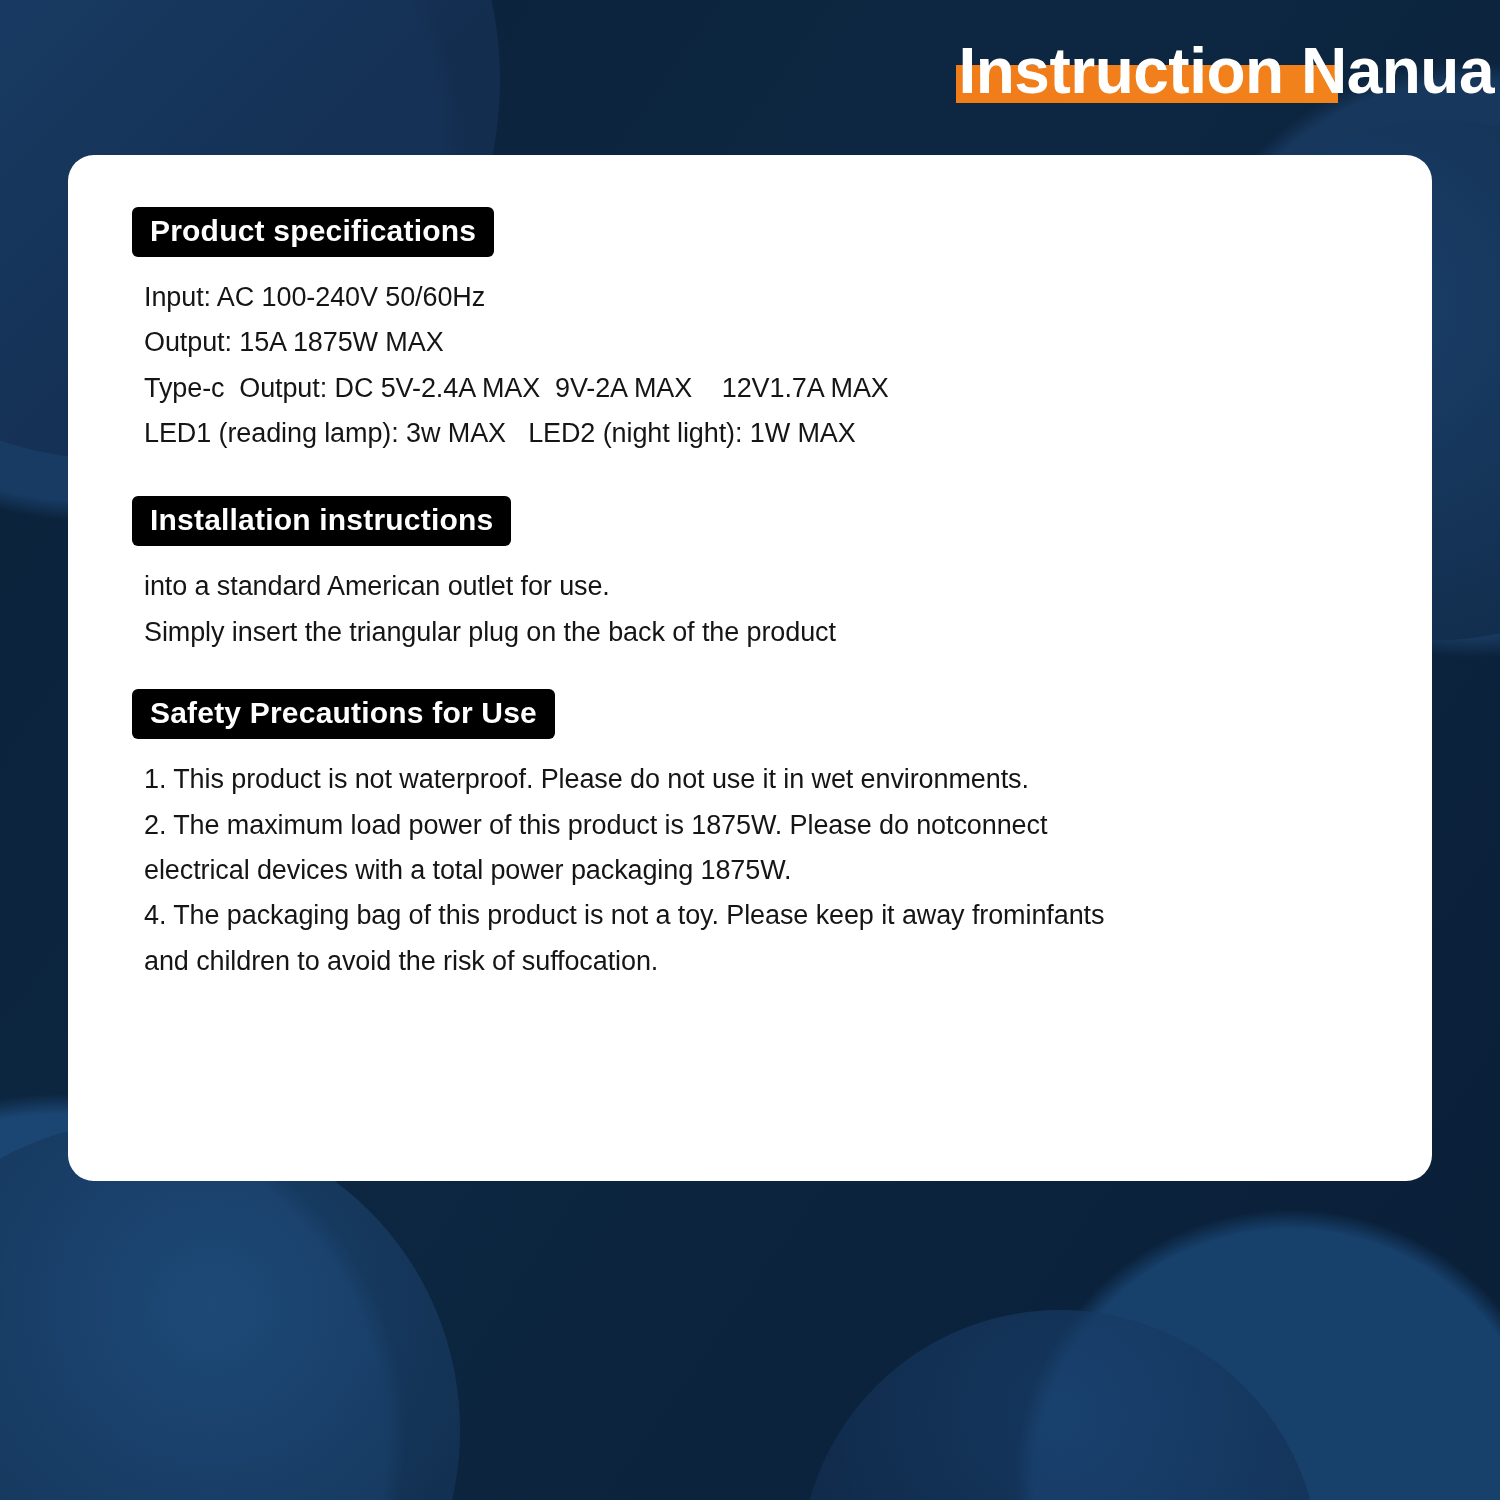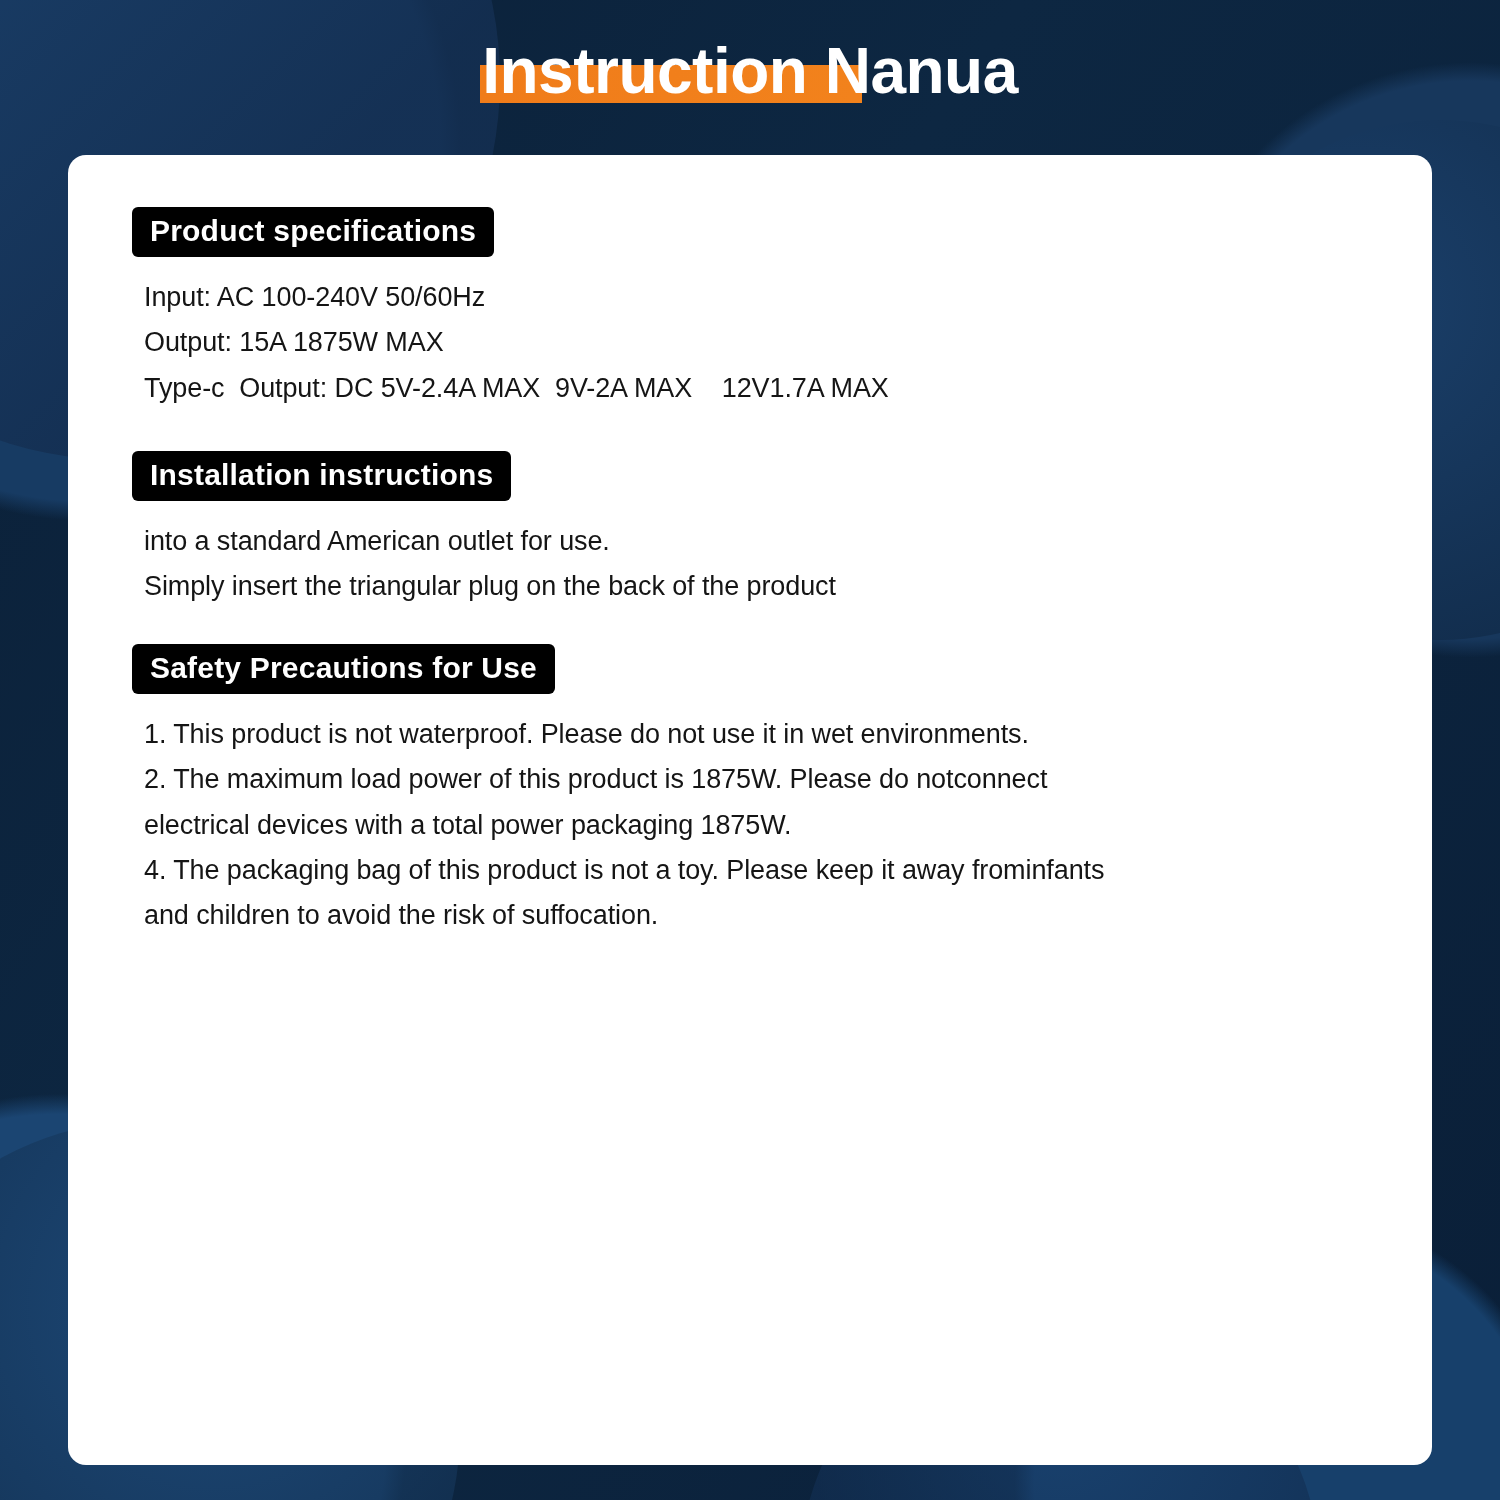--- a/index.html
+++ b/index.html
@@ -57,21 +57,21 @@
     width: 520px; height: 520px;
     border-radius: 50%;
     background: radial-gradient(circle at 50% 20%, #1a4270 0%, #0e2544 80%);
     opacity: .65;
   }
 
   
   .title-wrap {
     position: absolute;
     top: 38px; left: 0; right: 0;
-    text-align: center;
+    text-align: right;
     z-index: 5;
   }
   .title {
     display: inline-block;
     position: relative;
     font-size: 64px;
     font-weight: bold;
     color: #ffffff;
     letter-spacing: -0.5px;
     line-height: 1.05;
@@ -86,23 +86,23 @@
     background: linear-gradient(90deg, #f07c1a 0%, #f2821c 100%);
     z-index: -1;
   }
 
   
   .card {
     position: absolute;
     left: 68px;
     top: 155px;
     width: 1364px;
-    height: 1310px;
+    height: 1026px;
     background: #ffffff;
-    border-radius: 18px;
+    border-radius: 26px;
     z-index: 4;
     padding: 52px 52px 0 40px;
   }
 
   .section-label {
     display: inline-block;
     background: #000000;
     color: #ffffff;
     font-size: 30px;
     font-weight: bold;
@@ -147,20 +147,21 @@
 </div>
 
 <div class="card">
 
   <div>
     <div class="section-label">Product specifications</div>
     <div class="lines">
       <div class="line">Input: AC 100-240V 50/60Hz</div>
       <div class="line">Output: 15A 1875W MAX</div>
       <div class="line">Type-c  Output: DC 5V-2.4A MAX  9V-2A MAX    12V1.7A MAX</div>
+      <div class="line">LED1 (reading lamp): 3w MAX   LED2 (night light): 1W MAX</div>
     </div>
   </div>
 
   <div class="block-spacer"></div>
 
   <div>
     <div class="section-label">Installation instructions</div>
     <div class="lines">
       <div class="line">into a standard American outlet for use.</div>
       <div class="line">Simply insert the triangular plug on the back of the product</div>

